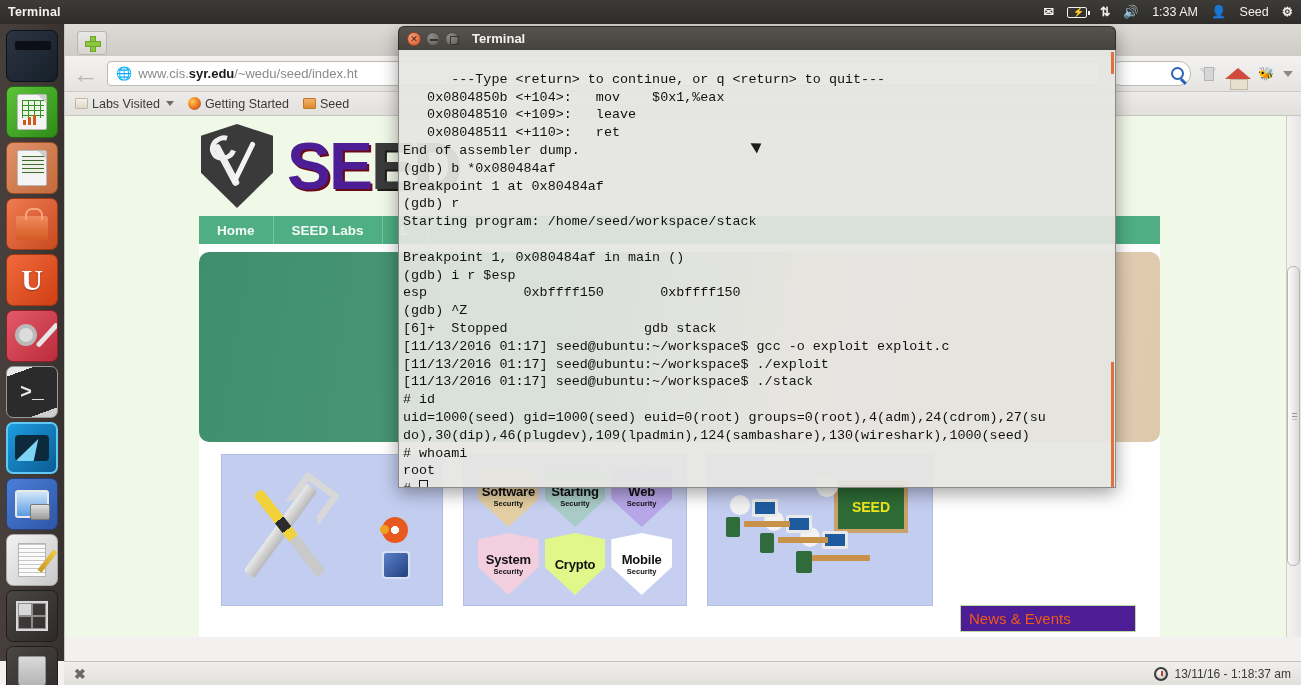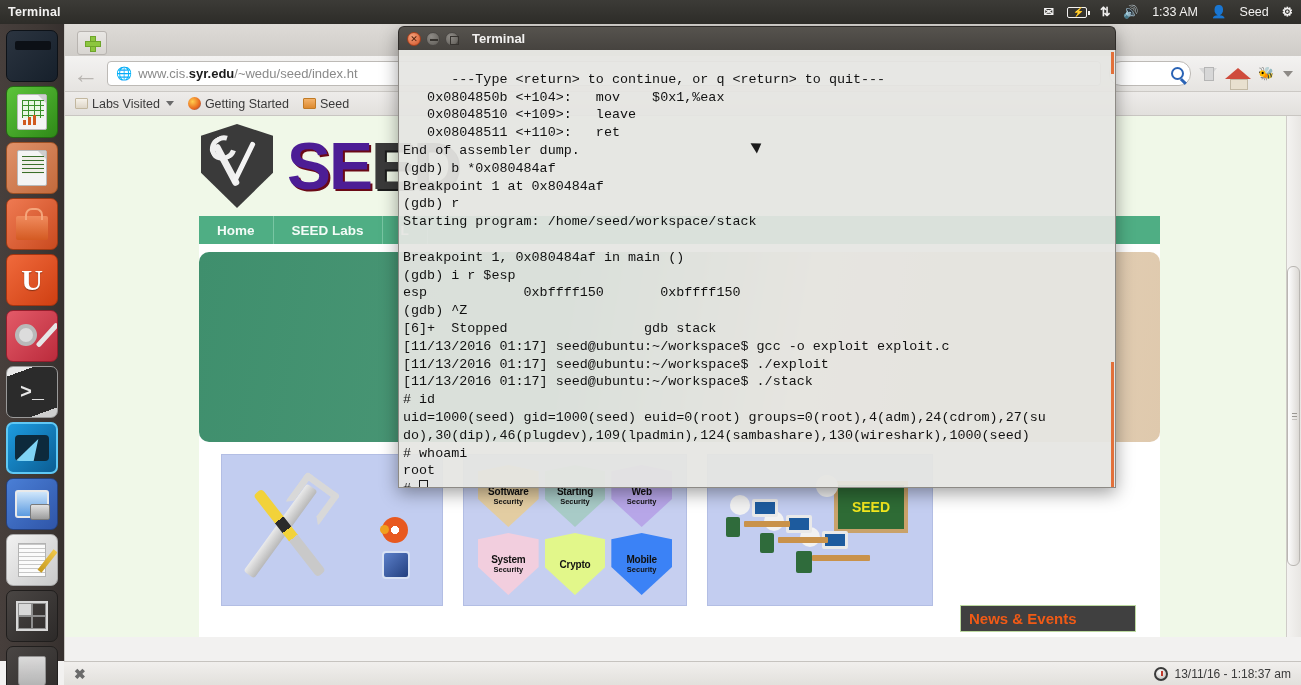--- a/index.html
+++ b/index.html
@@ -184,27 +184,27 @@
   .seed-logo .s1{color:#4c1d95;text-shadow:2px 2px 0 #6a0a16;}
   .seed-logo .s2{color:#3a3a3a;text-shadow:2px 2px 0 #1c1c1c;}
   .site-nav { height:28px; background:#4fae84; display:flex; align-items:stretch; margin-left:0; }
   .site-nav .nv { color:#f3fbf7; font-size:13.5px; font-weight:bold; display:flex;align-items:center;padding:0 18px;border-right:1px solid #79c6a3;}
   .hero { height:190px; margin-top:8px; background:linear-gradient(100deg,#3f8f6d 0%,#4c9877 38%,#e8d9c2 62%,#dfc9ad 100%); border-radius:10px;}
   .cards { display:flex; gap:20px; padding:12px 0 0 22px; }
   .card { width:222px; height:152px; background:#c2cdf0; border:1px solid #b3bee4; }
   .card.c2 { width:224px; background:#c6cff0; }
   .card.c3 { width:226px; background:#c3cdf0; }
   .news-box { position:absolute; right:24px; top:489px; width:176px; }
-  .news-title { background:#404040; border:1px solid #bcd9a0; color:#f05a16; font-weight:bold; font-size:15px; padding:4px 8px;}
+  .news-title { background:#4c1d95; border:1px solid #bcd9a0; color:#f05a16; font-weight:normal; font-size:15px; padding:4px 8px;}
 
   
   .mini-shields{display:grid;grid-template-columns:repeat(3,1fr);grid-template-rows:1fr 1fr;gap:6px;padding:10px 14px;height:100%;}
   .msh{position:relative;display:flex;flex-direction:column;align-items:center;justify-content:center;
        clip-path:polygon(50% 0,100% 10%,100% 55%,50% 100%,0 55%,0 10%);}
-  .msh b{font-size:10px;color:#111;letter-spacing:-.2px;}
+  .msh b{font-size:13px;color:#111;letter-spacing:-.2px;}
   .msh i{font-size:7.5px;font-style:normal;font-weight:bold;color:#111;}
 
   
   .tools{position:relative;width:100%;height:100%;}
   .wrench-big{position:absolute;left:52px;top:22px;width:13px;height:108px;background:linear-gradient(to right,#eaeaea,#b8b8b8);transform:rotate(36deg);border-radius:3px;}
   .wrench-big:before{content:"";position:absolute;top:-10px;left:-7px;width:27px;height:24px;border:7px solid #d8d8d8;border-radius:4px;border-bottom-color:transparent;}
   .screwdriver{position:absolute;left:62px;top:26px;width:11px;height:104px;transform:rotate(-38deg);
      background:linear-gradient(to bottom,#f2d23a 0 34%,#2b2b2b 34% 46%,#f2d23a 46% 56%,#c9c9c9 56% 100%);border-radius:4px;}
   .ubnt{position:absolute;right:34px;top:62px;width:26px;height:26px;border-radius:50%;
      background:radial-gradient(circle at 50% 50%,#fff 0 22%,#e8591f 23% 100%);}
@@ -438,21 +438,21 @@
                     <i>Security</i>
                   </div>
                 <div class="msh" style="background:#f2cede">
                   <b>System</b>
                     <i>Security</i>
                   </div>
                 <div class="msh" style="background:#e2f78a">
                   <b>Crypto</b>
                     <i></i>
                   </div>
-                <div class="msh" style="background:#3b82f6">
+                <div class="msh" style="background:#ffffff">
                   <b>Mobile</b>
                     <i>Security</i>
                   </div>
               </div>
             </div>
 
             <div class="card c3">
               <div class="classroom">
                 <div class="board">SEED</div>
                 <span class="stick" style="left:22px;top:40px;width:20px;height:20px;"></span>

